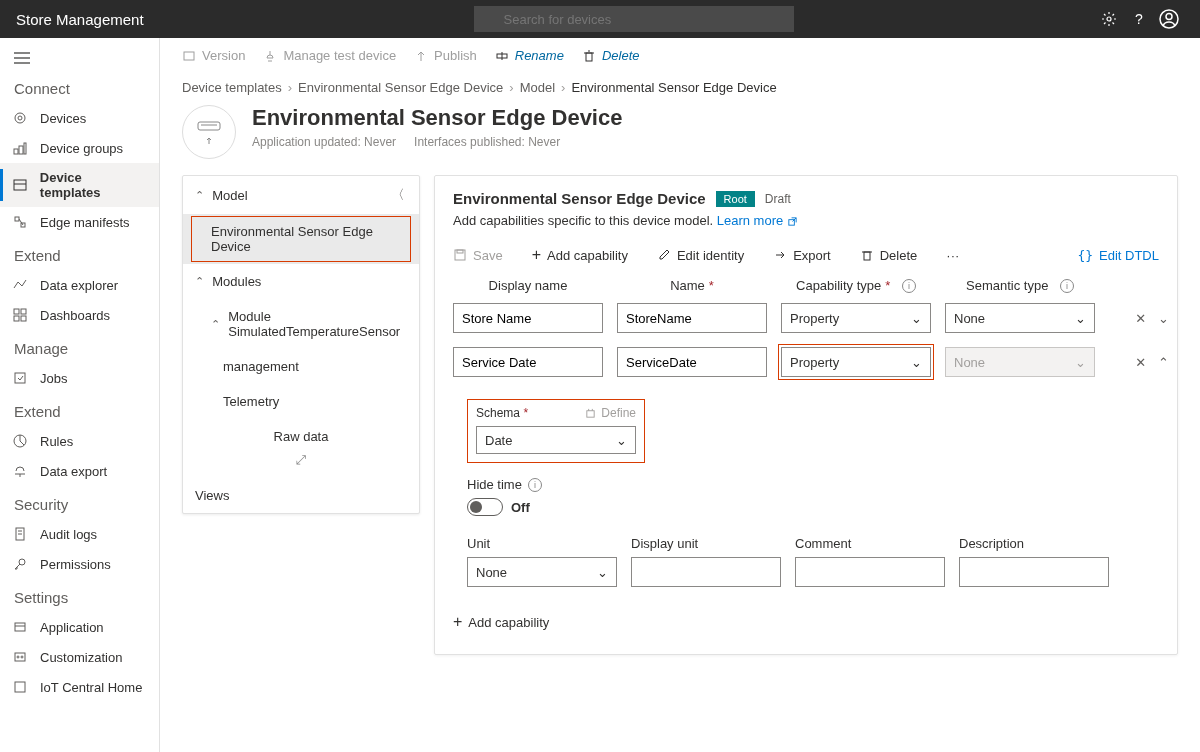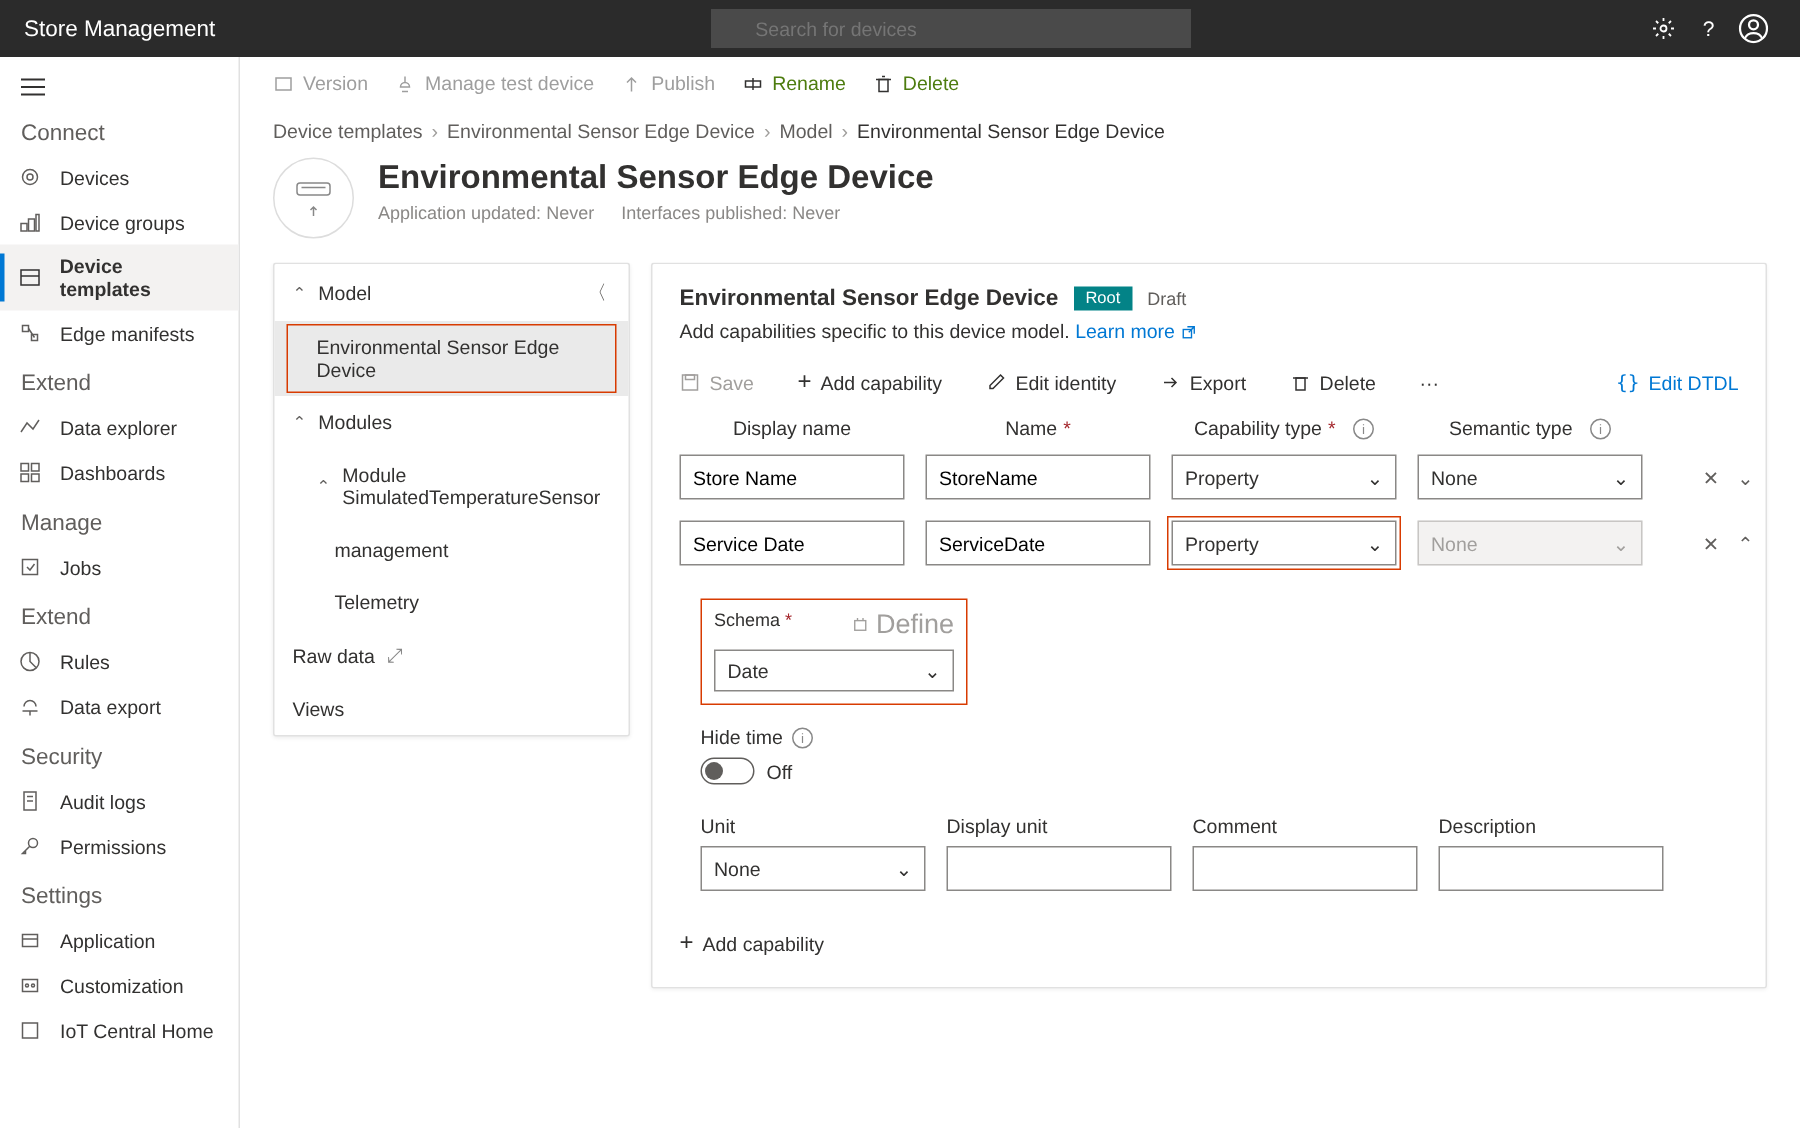--- a/index.html
+++ b/index.html
@@ -24,21 +24,21 @@
 .leftnav .nav-item.active { background: #f3f2f1; font-weight: 600; }
 .leftnav .nav-item.active::before { content: ""; position: absolute; left: 0; top: 6px; bottom: 6px; width: 3px; background: #0078d4; }
 .leftnav .nav-icon { width: 16px; height: 16px; color: #605e5c; display: flex; align-items: center; justify-content: center; }
 .leftnav .nav-item.active .nav-icon { color: #323130; }
 
 .content { flex: 1; display: flex; flex-direction: column; overflow: hidden; }
 
 
 .toolbar { height: 36px; display: flex; align-items: center; gap: 18px; padding: 0 22px; color: #9e9e9e; font-size: 13px; border-bottom: 1px solid transparent; }
 .toolbar .tbtn { display: flex; align-items: center; gap: 6px; cursor: pointer; }
-.toolbar .tbtn.dark { color: #4d7c0f; }
+.toolbar .tbtn.dark { color: #0369a1; font-style: italic; }
 
 
 .header-block { padding: 6px 22px 16px; }
 .breadcrumb { font-size: 13px; color: #605e5c; display: flex; align-items: center; gap: 6px; flex-wrap: wrap; }
 .breadcrumb a { color: #605e5c; text-decoration: none; cursor: pointer; }
 .breadcrumb .sep { color: #a19f9d; }
 .breadcrumb .current { color: #323130; }
 .title-row { display: flex; align-items: flex-start; gap: 16px; margin-top: 10px; }
 .device-badge { width: 54px; height: 54px; border: 1px solid #ddd; border-radius: 50%; display: flex; flex-direction: column; align-items: center; justify-content: center; gap: 2px; color: #888; }
 .title-row h1 { font-size: 22px; font-weight: 600; }
@@ -86,26 +86,26 @@
 .cap-row .dd.disabled { background: #f3f2f1; color: #a19f9d; border-color: #c8c6c4; }
 .cap-row .ctrls { display: flex; gap: 12px; justify-content: flex-end; color: #605e5c; }
 .cap-row .ctrls span { cursor: pointer; }
 .hl-red { outline: 1.5px solid #d83b01; outline-offset: 2px; }
 
 
 .detail-block { padding: 12px 14px; margin: -4px 0 14px; position: relative; }
 .detail-grid-top { display: flex; gap: 14px; align-items: flex-start; }
 .schema-wrap { border: 1.5px solid #d83b01; padding: 6px 8px 8px; width: 178px; }
 .schema-wrap .hdr { display: flex; justify-content: space-between; font-size: 12px; margin-bottom: 6px; }
-.define-link { color: #a19f9d; font-size: 18px; display: flex; align-items: center; gap: 5px; }
+.define-link { color: #a19f9d; font-size: 12px; display: flex; align-items: center; gap: 5px; }
 .small-dd { height: 28px; border: 1px solid #8a8886; display: flex; align-items: center; justify-content: space-between; padding: 0 8px; font-size: 13px; cursor: pointer; background: #fff; }
 
 .hide-time { margin-top: 14px; }
 .hide-time .lbl { display: flex; align-items: center; gap: 6px; font-size: 13px; margin-bottom: 6px; text-align: center; }
-.toggle { display: flex; align-items: center; gap: 8px; }
+.toggle { display: flex; align-items: center; gap: 8px; font-weight: bold; }
 .toggle-track { width: 36px; height: 18px; border: 1px solid #605e5c; border-radius: 10px; position: relative; cursor: pointer; }
 .toggle-knob { width: 12px; height: 12px; background: #605e5c; border-radius: 50%; position: absolute; left: 2px; top: 2px; }
 
 .four-col { display: grid; grid-template-columns: 150px 150px 150px 150px; gap: 14px; margin-top: 20px; }
 .four-col .lbl { font-size: 13px; margin-bottom: 6px; }
 .four-col input, .four-col .dd2 { height: 30px; border: 1px solid #8a8886; padding: 0 8px; font-size: 13px; width: 100%; background: #fff; }
 .four-col .dd2 { display: flex; align-items: center; justify-content: space-between; cursor: pointer; }
 
 .add-cap-bottom { display: flex; align-items: center; gap: 6px; color: #323130; cursor: pointer; margin-top: 6px; font-size: 13px; }
 
@@ -387,21 +387,21 @@
         <div class="tree-row indent1">
             <span class="chev">⌃</span>
             <span>Module SimulatedTemperatureSensor</span>
           </div>
         <div class="tree-row indent2">
             <span>management</span>
           </div>
         <div class="tree-row indent2">
             <span>Telemetry</span>
           </div>
-        <div class="tree-row" style="">
+        <div class="tree-row" style="flex-direction:column;">
             <span>Raw data</span>
             <span class="expand-ic">⤢</span>
           </div>
         <div class="tree-row">
             <span>Views</span>
           </div>
       </div>
 
       <div class="editor-panel">
         <div class="editor-title-row">

